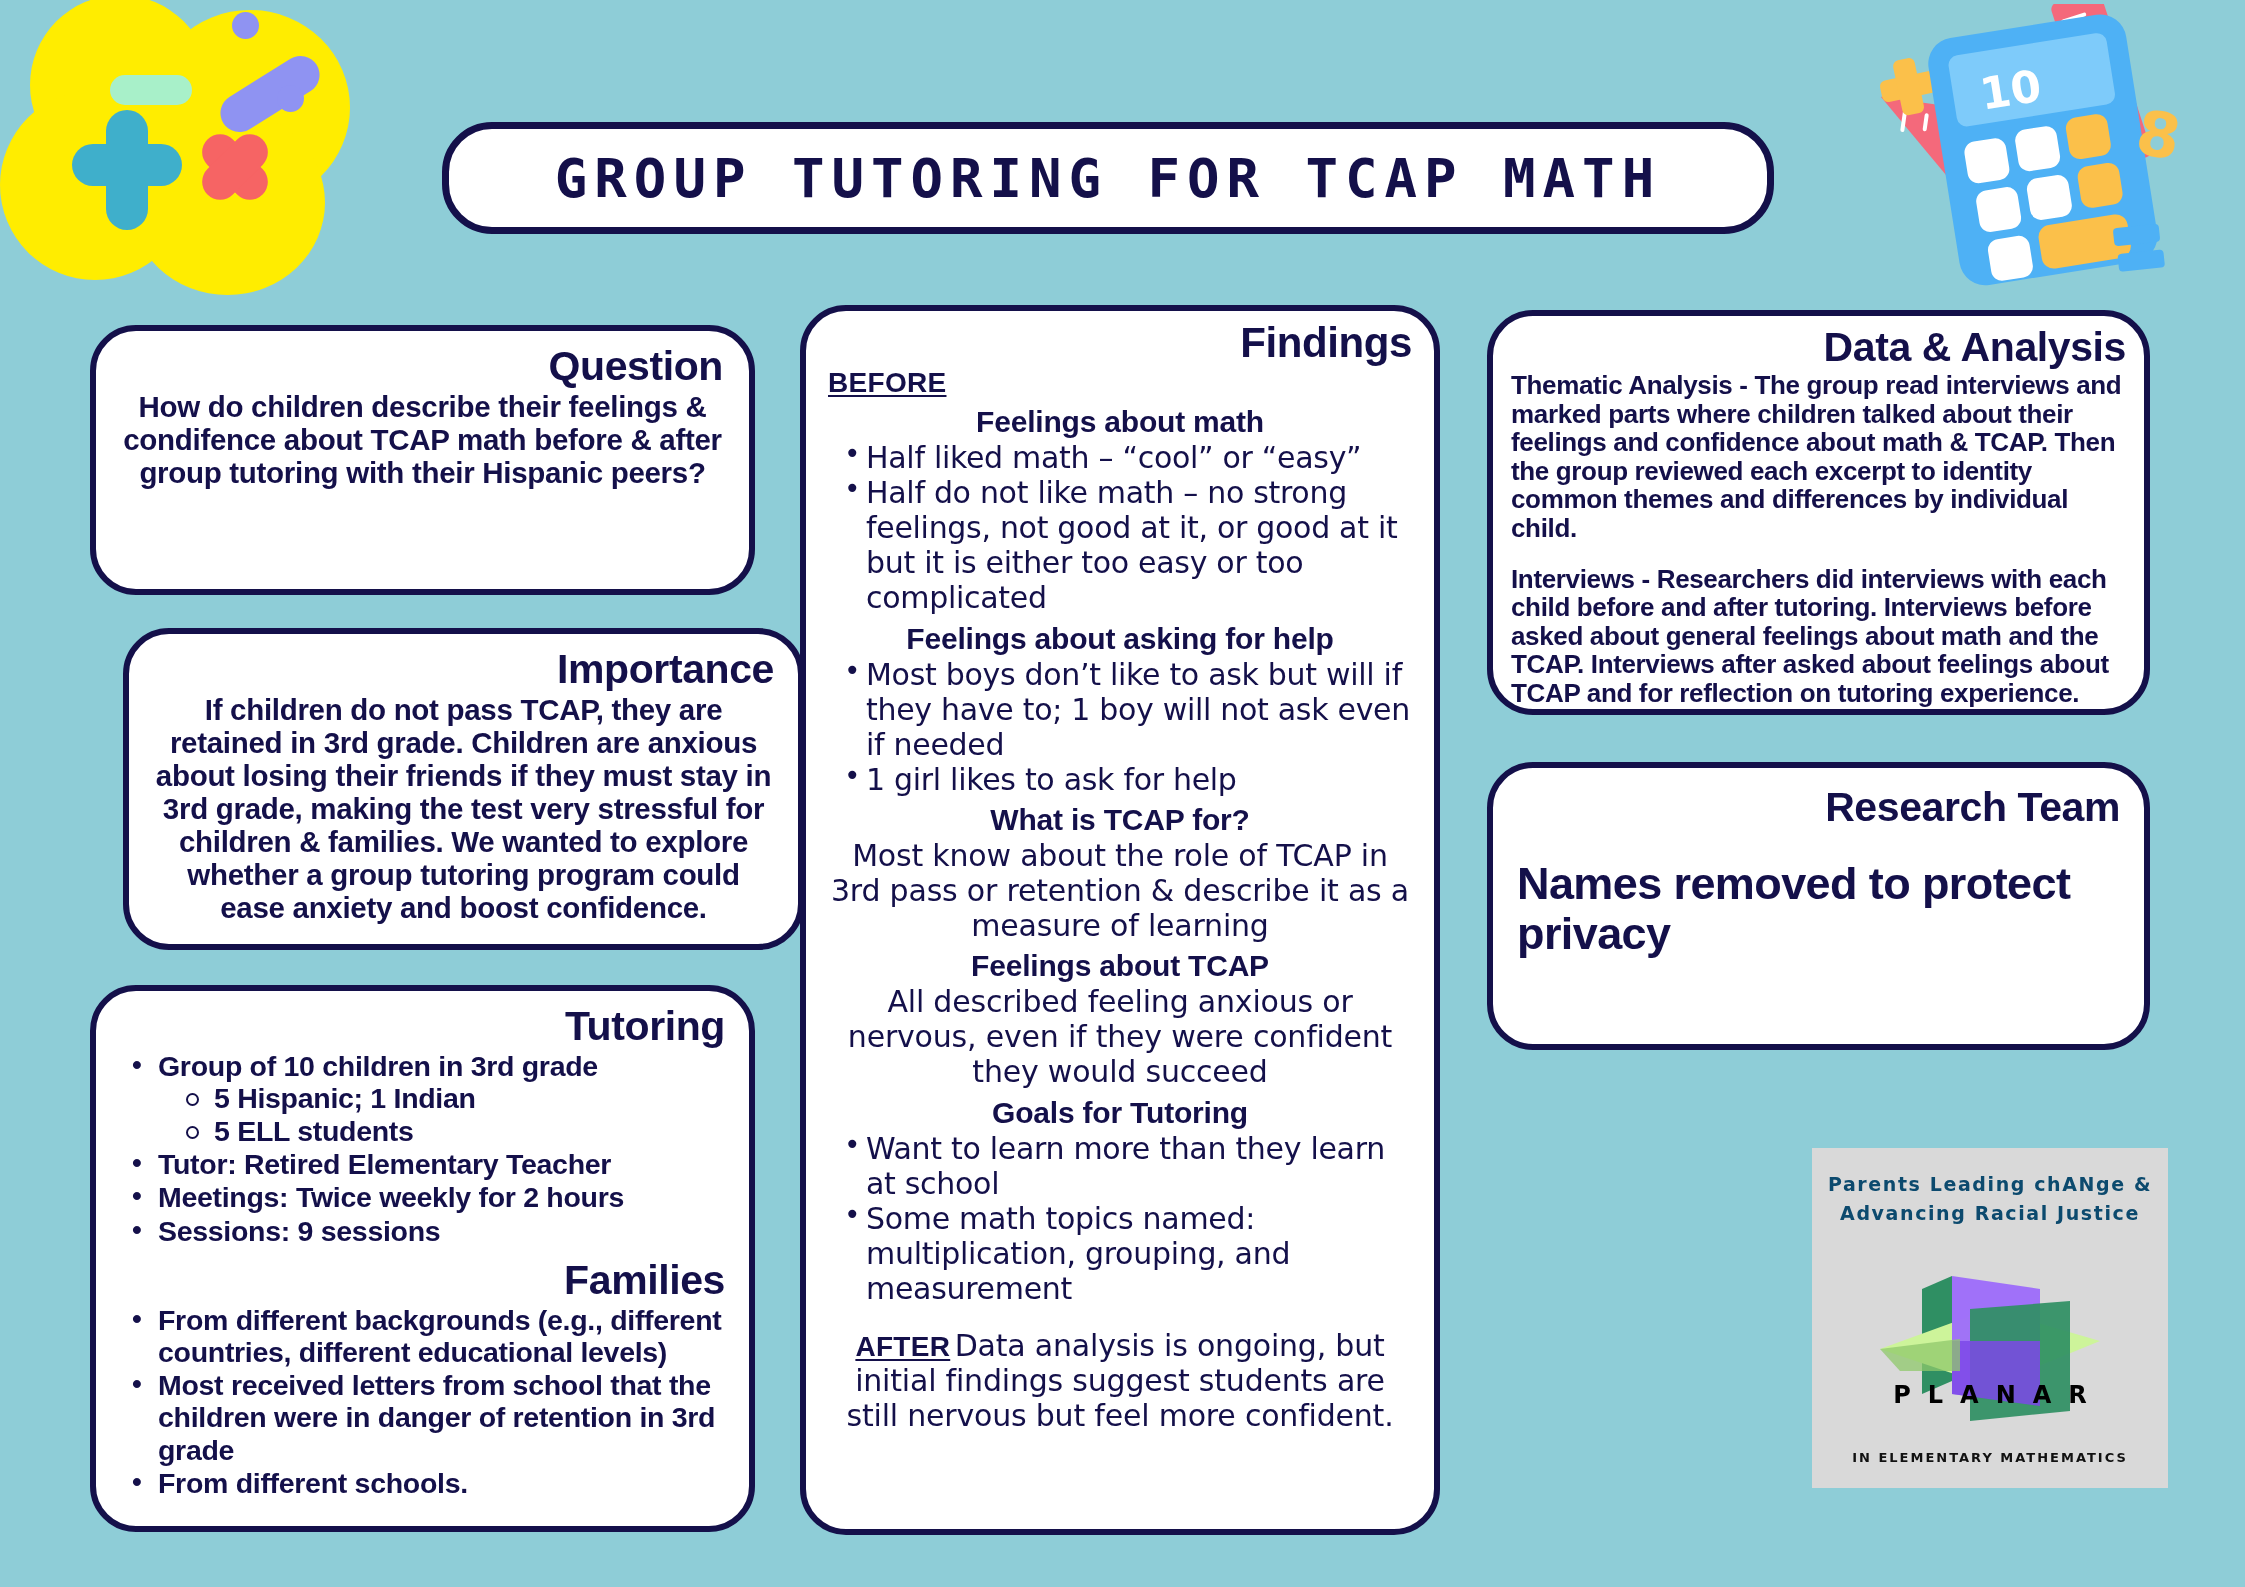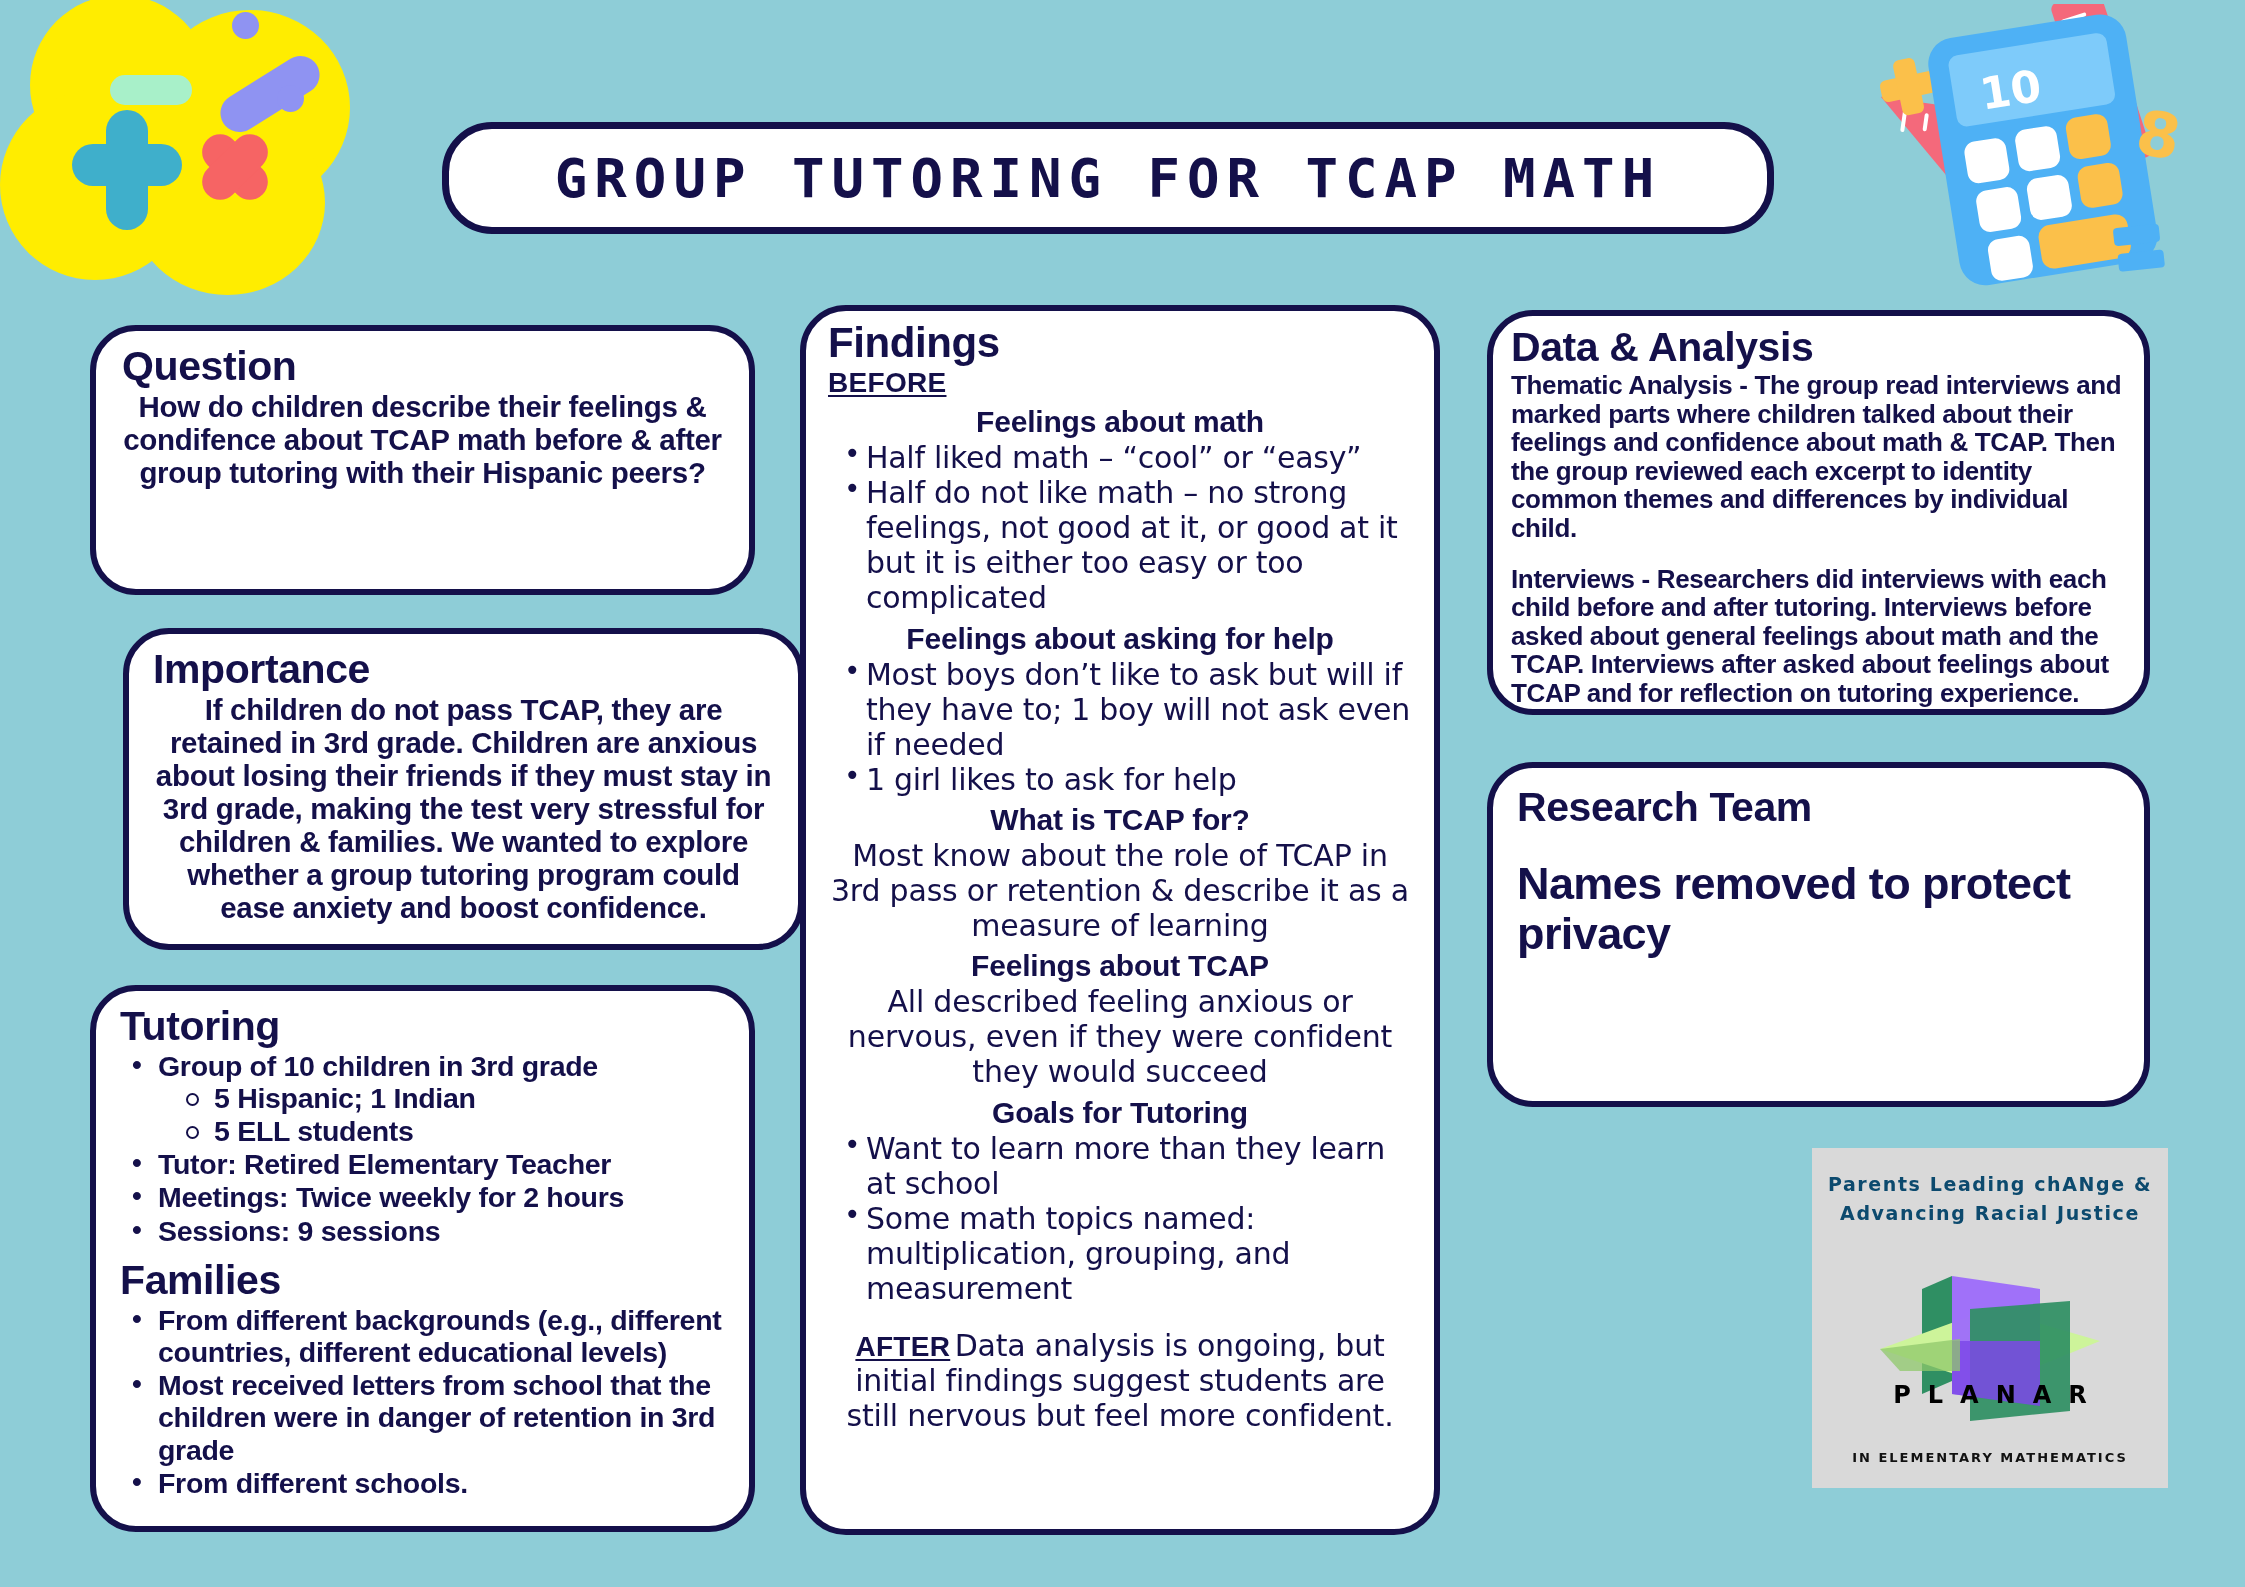--- a/index.html
+++ b/index.html
@@ -43,21 +43,21 @@
   
   .card {
     position:absolute;
     background:#fff;
     border:6px solid #14104a;
     border-radius:46px;
     box-sizing:border-box;
   }
 
   .h-big {
-    text-align:left;
+    text-align:right;
     font-weight:800;
     font-size:41px;
     letter-spacing:-.4px;
     line-height:1.05;
     margin:0 0 2px 0;
   }
   .body-bold {
     text-align:center;
     font-weight:800;
     font-size:29.5px;
@@ -124,21 +124,21 @@
   .after-block { margin-top:22px; text-align:center; }
 
   
   #card-data { left:1487px; top:310px; width:663px; height:405px; padding:10px 18px 0; }
   .dense {
     text-align:left; font-weight:800; font-size:26px; line-height:1.1;
     letter-spacing:-.35px; margin:0;
   }
   .dense + .dense { margin-top:22px; }
 
-  #card-team { left:1487px; top:762px; width:663px; height:345px; padding:18px 24px 0; }
+  #card-team { left:1487px; top:762px; width:663px; height:288px; padding:18px 24px 0; }
   #team-msg {
     font-weight:800; font-size:45px; line-height:1.12;
     letter-spacing:-.6px; margin-top:30px;
   }
 
   
   #logo {
     position:absolute; left:1812px; top:1148px; width:356px; height:340px;
     background:#d9d9d9;
     display:flex; flex-direction:column; align-items:center;

